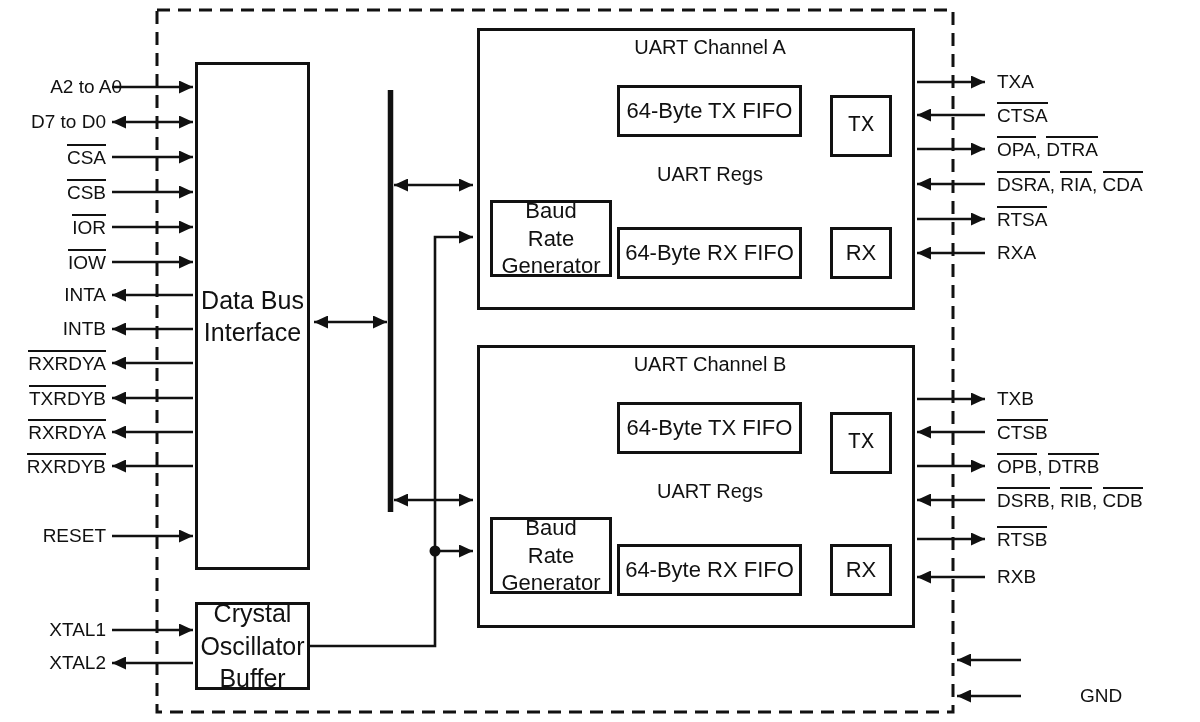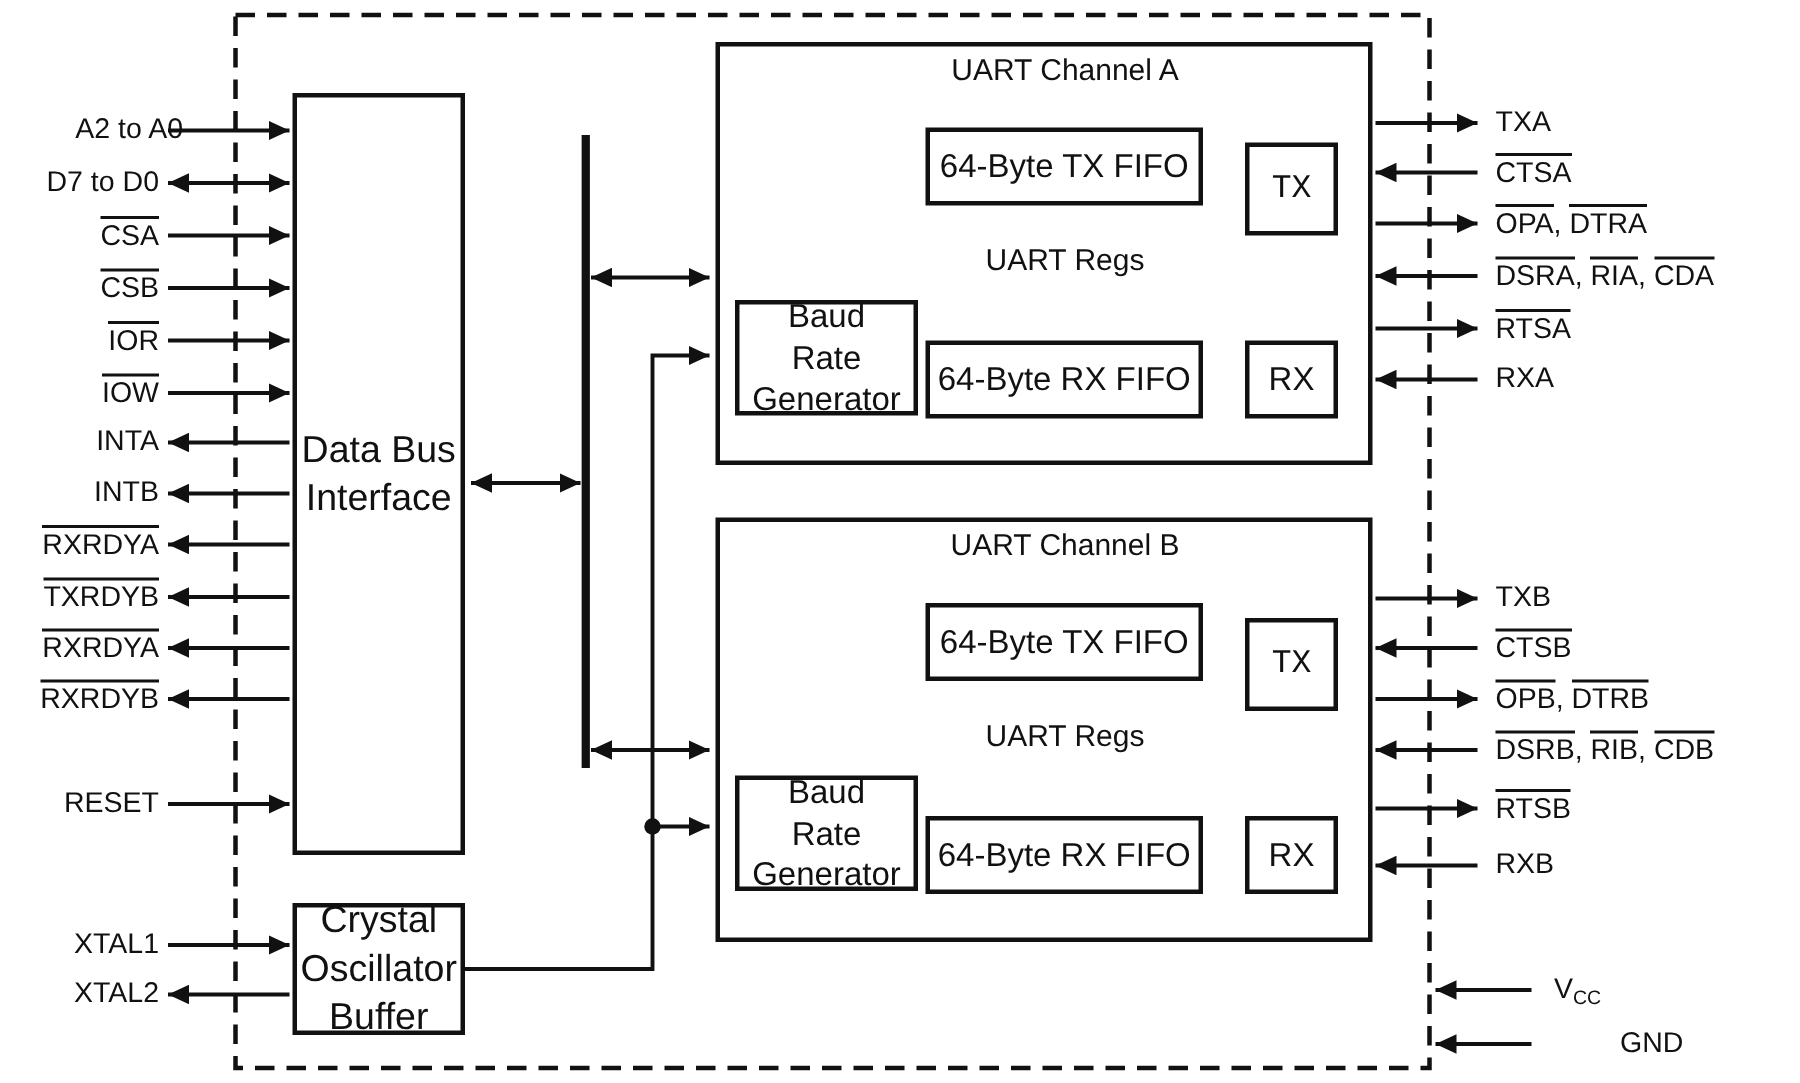--- a/index.html
+++ b/index.html
@@ -175,15 +175,14 @@
     <div class="pin-label" style="left: 997px; width: 200px; text-align: left; top: 136px;"><span class="ov">OPA</span><span>, </span><span class="ov">DTRA</span></div>
     <div class="pin-label" style="left: 997px; width: 200px; text-align: left; top: 171px;"><span class="ov">DSRA</span><span>, </span><span class="ov">RIA</span><span>, </span><span class="ov">CDA</span></div>
     <div class="pin-label" style="left: 997px; width: 200px; text-align: left; top: 206px;"><span class="ov">RTSA</span></div>
     <div class="pin-label" style="left: 997px; width: 200px; text-align: left; top: 240px;"><span>RXA</span></div>
     <div class="pin-label" style="left: 997px; width: 200px; text-align: left; top: 386px;"><span>TXB</span></div>
     <div class="pin-label" style="left: 997px; width: 200px; text-align: left; top: 419px;"><span class="ov">CTSB</span></div>
     <div class="pin-label" style="left: 997px; width: 200px; text-align: left; top: 453px;"><span class="ov">OPB</span><span>, </span><span class="ov">DTRB</span></div>
     <div class="pin-label" style="left: 997px; width: 200px; text-align: left; top: 487px;"><span class="ov">DSRB</span><span>, </span><span class="ov">RIB</span><span>, </span><span class="ov">CDB</span></div>
     <div class="pin-label" style="left: 997px; width: 200px; text-align: left; top: 526px;"><span class="ov">RTSB</span></div>
     <div class="pin-label" style="left: 997px; width: 200px; text-align: left; top: 564px;"><span>RXB</span></div>
-    <div class="pin-label" style="left: 1036px; width: 160px; text-align: left; top: 647px;"><span>V</span><span class="sub">CC</span></div>
     <div class="pin-label" style="left: 1080px; width: 160px; text-align: left; top: 683px;"><span>GND</span></div>
   </div>
 
 </body></html>

